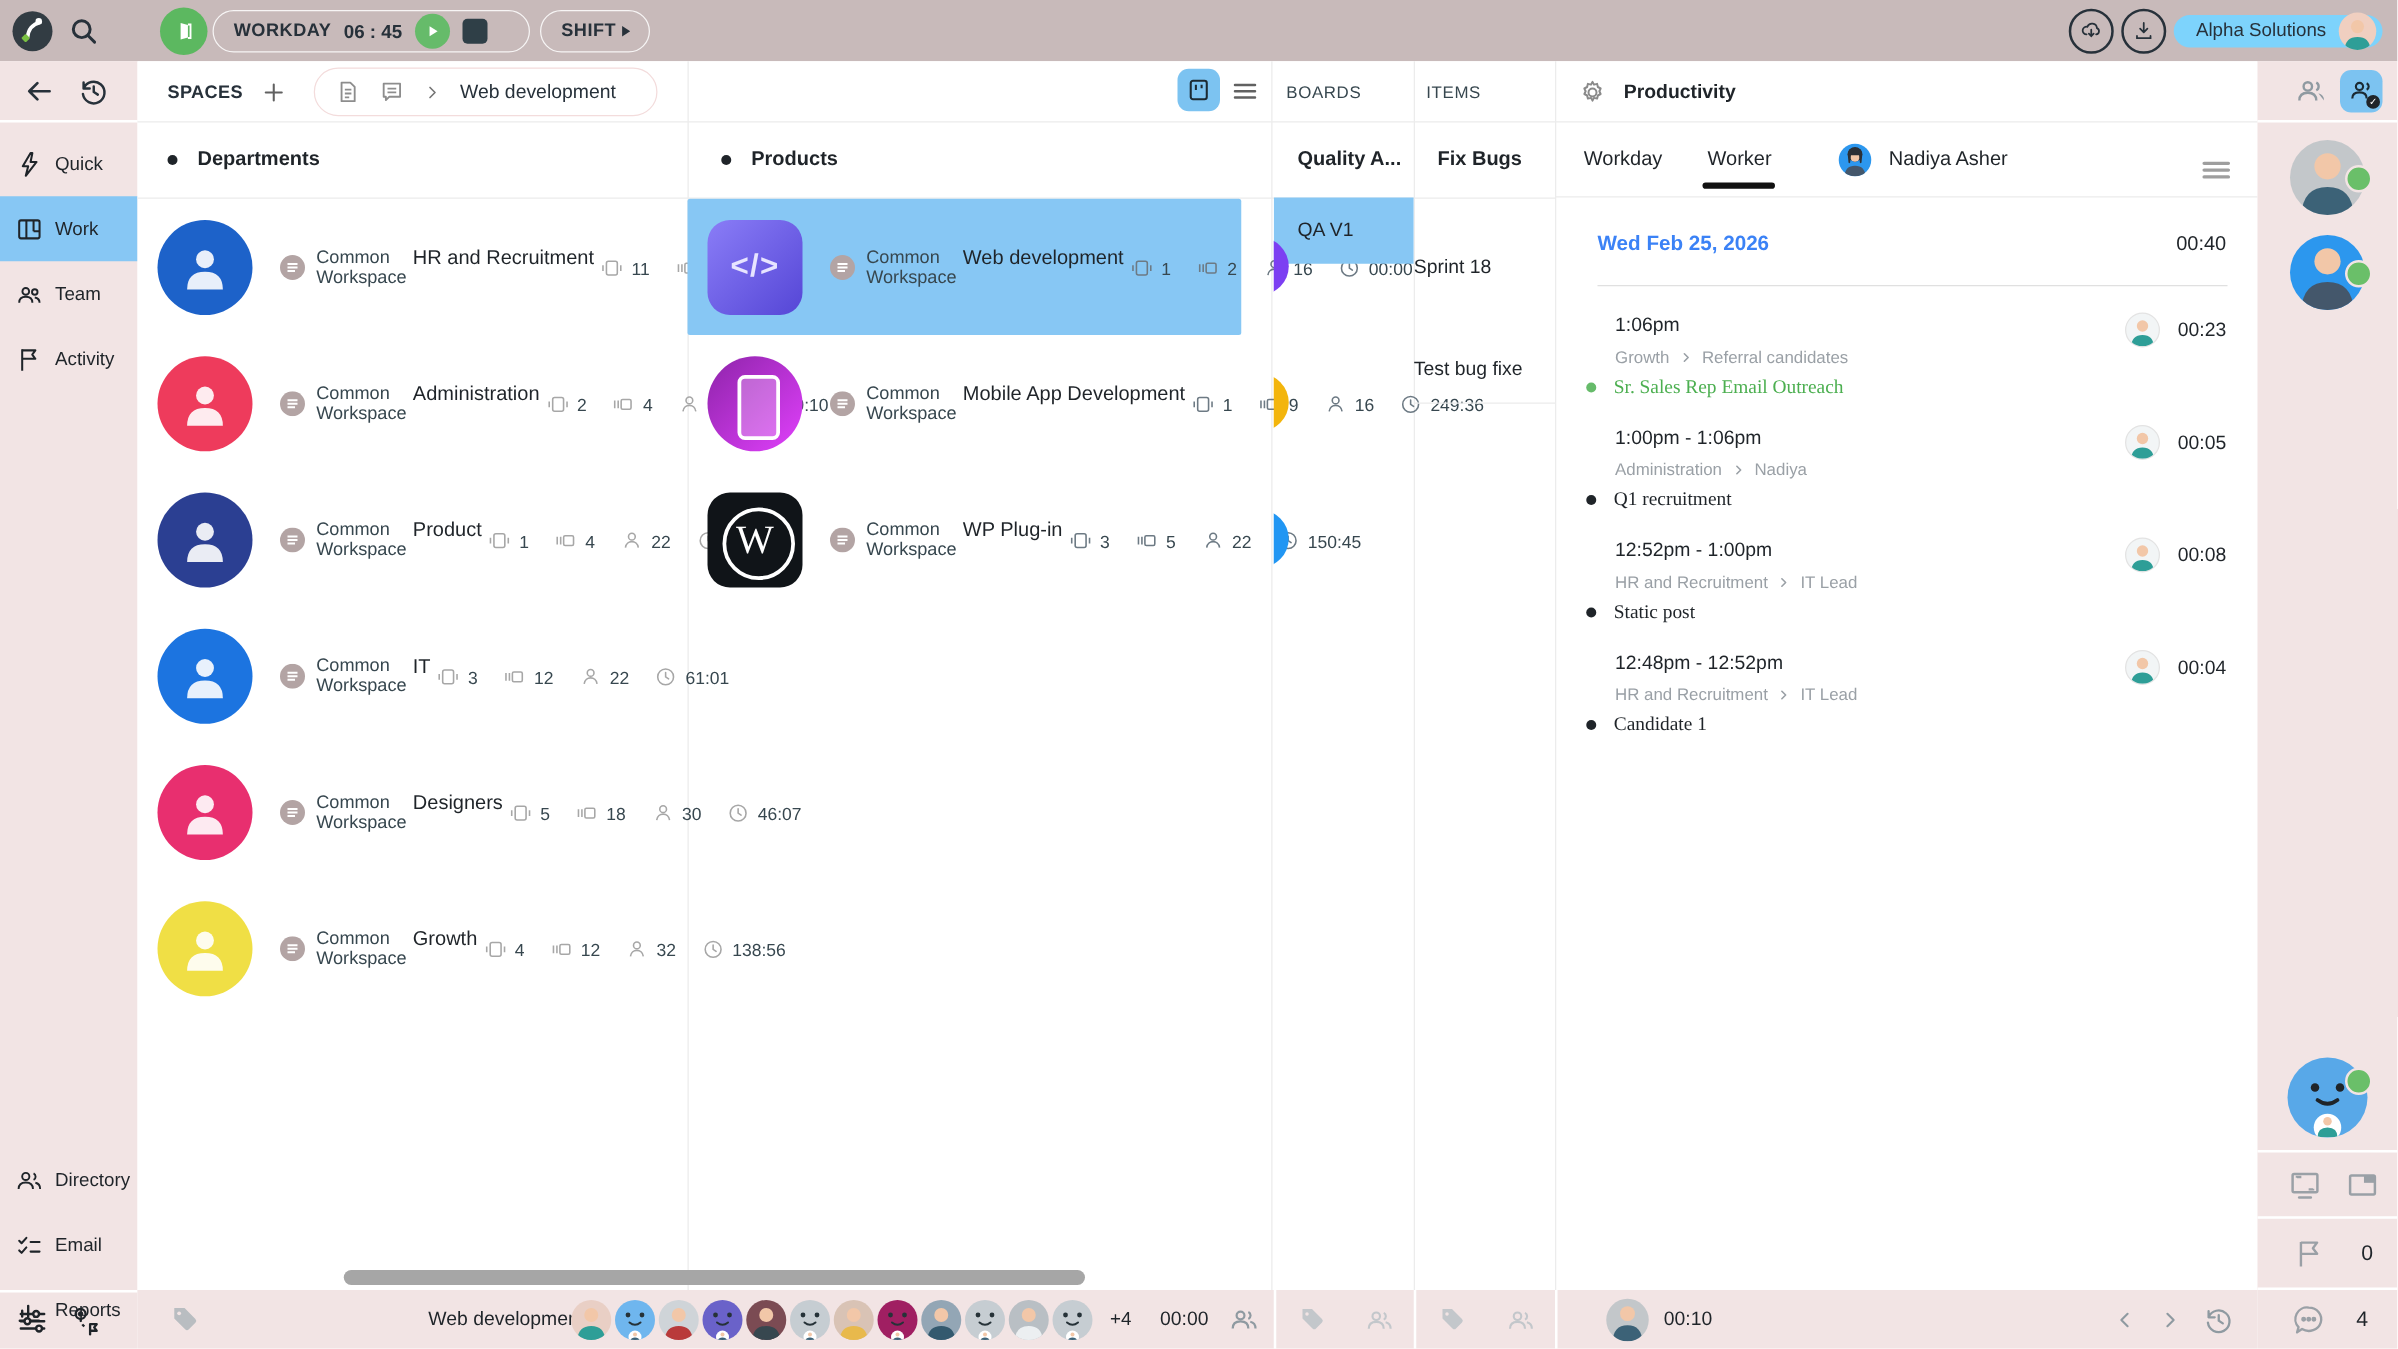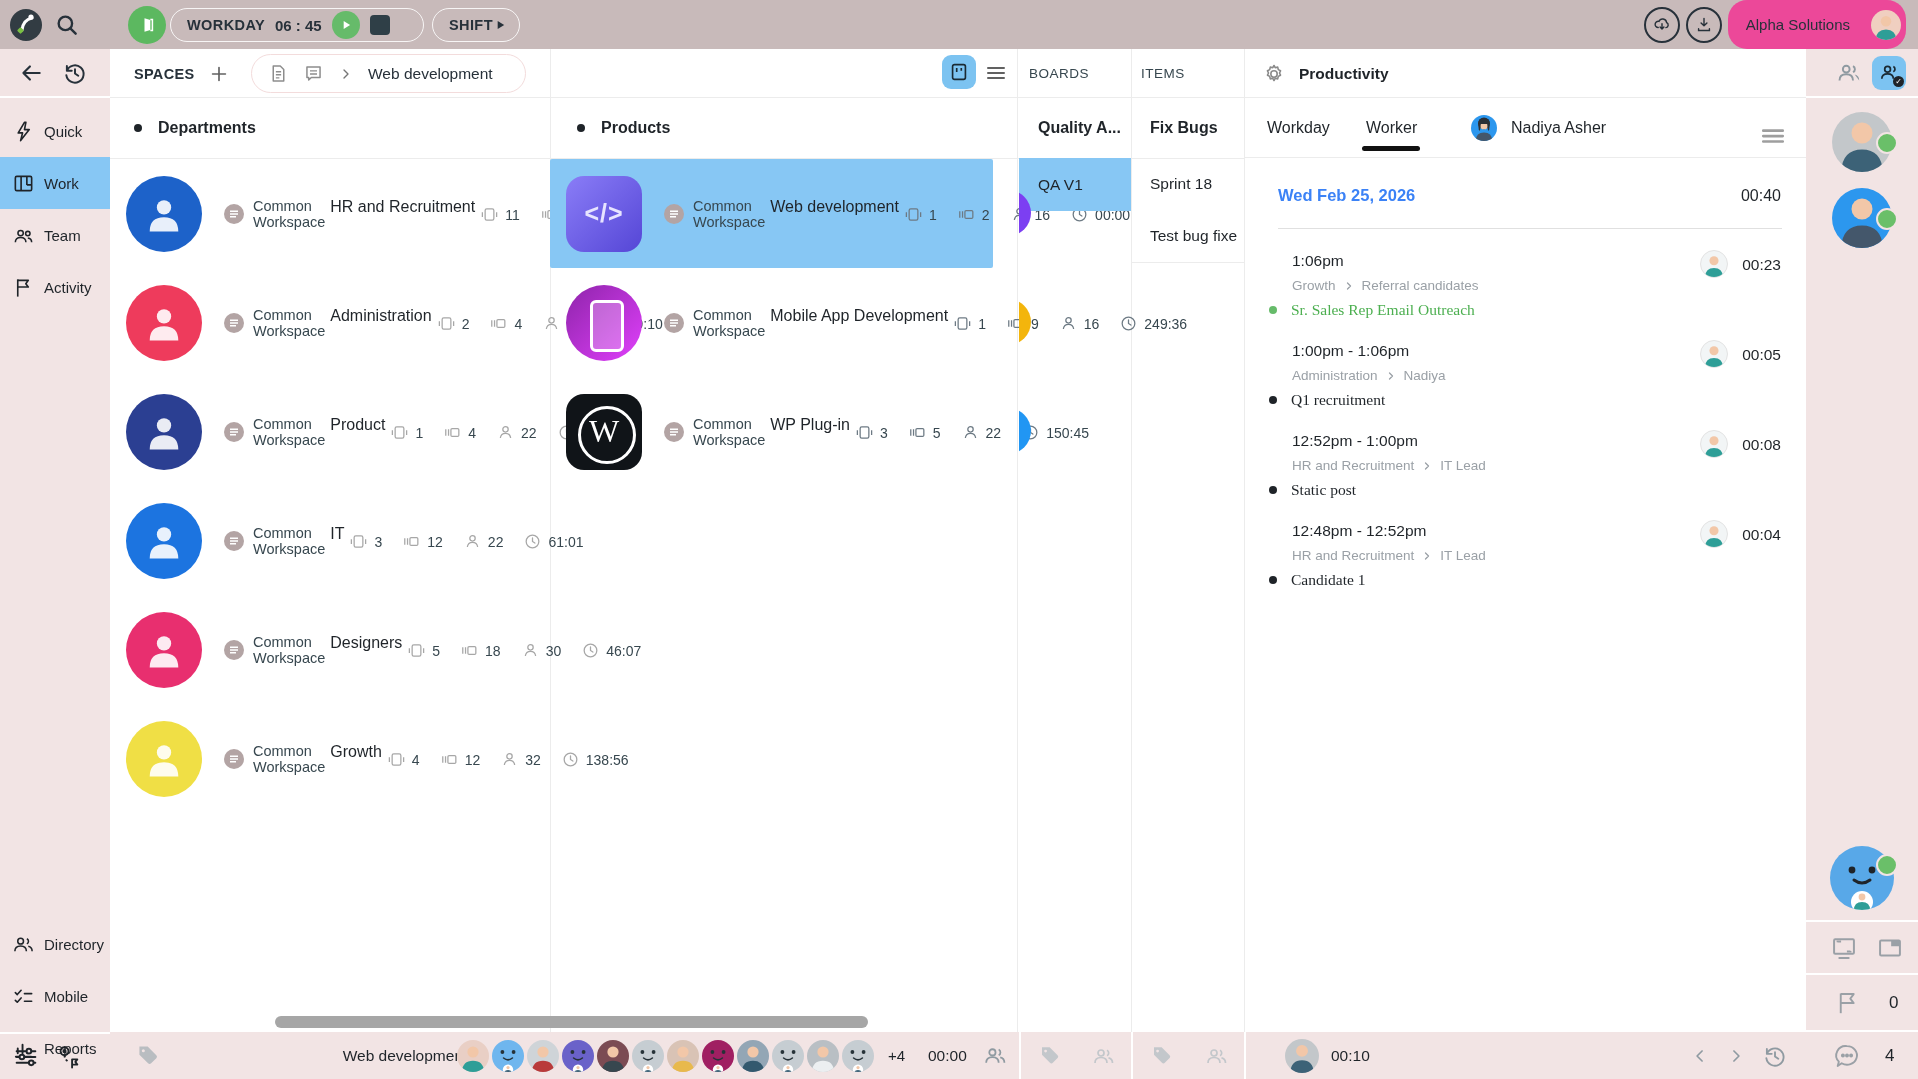--- a/index.html
+++ b/index.html
@@ -18,21 +18,21 @@
   #workday-pill .wd-label { font-size:14.5px; letter-spacing:.4px; font-weight:bold; }
   #workday-pill .wd-time { font-size:15px; font-weight:bold; }
   .play-btn { width:28px; height:28px; border-radius:50%; background:#66bb6a; display:flex; align-items:center; justify-content:center; cursor:pointer; }
   .stop-btn { width:20px; height:20px; border-radius:4px; background:#2f3f47; cursor:pointer; margin-right:6px; }
   #shift-pill { left:432px; width:88px; padding:0 12px 0 16px; justify-content:space-between; cursor:pointer; }
   #shift-pill span { font-size:14.5px; font-weight:bold; letter-spacing:.4px; }
   .tb-right { position:absolute; right:12px; top:0; height:49px; display:flex; align-items:center; gap:6px; }
   .circ-btn { width:36px; height:36px; border-radius:50%; display:flex; align-items:center; justify-content:center; cursor:pointer; }
   .circ-btn.heavy { border:2.5px solid #27313a; }
   .circ-btn.light { border:2px solid #27313a; }
-  #account-pill { height:49px; background:#ec4899; border-radius:19px; display:flex; align-items:center; gap:21px; padding:0 5px 0 18px; cursor:pointer; }
+  #account-pill { height:26px; background:#7dd3fc; border-radius:19px; display:flex; align-items:center; gap:10px; padding:0 5px 0 18px; cursor:pointer; }
   #account-pill span { font-size:15px; color:#27313a; }
   .avatar { border-radius:50%; overflow:hidden; flex:none; position:relative; }
   .av30 { width:30px; height:30px; }
 
   
   #leftbar { position:absolute; left:0; top:49px; width:110px; height:1030px; background:#f2e4e4; }
   .lb-top { height:49px; display:flex; align-items:center; gap:18px; padding-left:18px; border-bottom:2px solid #fff; }
   .icon-btn { cursor:pointer; }
   .nav-item { position:relative; height:52px; display:flex; align-items:center; gap:9px; padding-left:12px; cursor:pointer; }
   .nav-item.active { background:#87c7f4; }
@@ -88,21 +88,21 @@
   #col-items { position:absolute; left:1021px; top:0; width:113px; height:983px; overflow:hidden; }
   .col-head { height:49px; display:flex; align-items:center; padding-left:10px; font-size:13.5px; letter-spacing:.5px; color:#37474f; }
   .group-row { height:60px; display:flex; align-items:center; padding-left:19px; font-size:16px; font-weight:bold; color:#1f2429; white-space:nowrap; }
   .board-row { height:53px; display:flex; align-items:center; padding-left:19px; font-size:15.5px; color:#1f2429; cursor:pointer; }
   .board-row.selected { background:#87c7f4; }
   #board-chips .chip { position:absolute; left:-34px; width:46px; height:46px; border-radius:50%; }
   #board-chips .chip:nth-child(1) { top:141px; }
   #board-chips .chip:nth-child(2) { top:250px; }
   #board-chips .chip:nth-child(3) { top:359px; }
   .items-body { border-bottom:1px solid #ececec; }
-  .item-row { height:52px; display:flex; align-items:center; padding-left:19px; font-size:15.5px; color:#1f2429; white-space:nowrap; cursor:pointer; }
+  .item-row { height:52px; display:flex; align-items:center; font-size:15.5px; color:#1f2429; white-space:nowrap; cursor:pointer;margin-top:30px; }
 
   
   #col-productivity { position:absolute; left:1134px; top:0; width:562px; height:983px; }
   .prod-head { height:49px; display:flex; align-items:center; gap:13px; padding-left:18px; }
   .prod-head .ph-title { font-size:15.5px; font-weight:bold; color:#1f2429; }
   .prod-tabs { position:relative; height:60px; border-bottom:1px solid #ececec; }
   .ptab { position:absolute; top:0; height:60px; display:flex; align-items:center; font-size:16px; color:#1f2429; cursor:pointer; }
   #ptab-workday { left:23px; }
   #ptab-worker { left:122px; }
   .ptab .underline { display:none; }
@@ -286,21 +286,21 @@
           </svg>
         <span class="nv-label">Directory</span>
       </div>
       <div class="nav-item">
         <svg viewBox="0 0 24 24" width="23" height="23" fill="none" stroke="#1f2429" stroke-width="1.7" stroke-linecap="round" stroke-linejoin="round">
             <path d="M3.5 8 l2 2 4-4.5"></path>
             <path d="M13 9 h7.5"></path>
             <path d="M3.5 16 l2 2 4-4.5"></path>
             <path d="M13 17 h7.5"></path>
           </svg>
-        <span class="nv-label">Mobile</span>
+        <span class="nv-label">Email</span>
       </div>
       <div class="nav-item">
         <svg viewBox="0 0 24 24" width="23" height="23" fill="none" stroke="#1f2429" stroke-width="2">
             <path d="M6 17 v-5 M11 17 v-9 M16 17 v-4" stroke-linecap="round"></path>
             <path d="M4 20.5 h16" stroke-linecap="round"></path>
           </svg>
         <span class="nv-label">Reports</span>
       </div>
     </nav>
     <div class="lb-footer">

